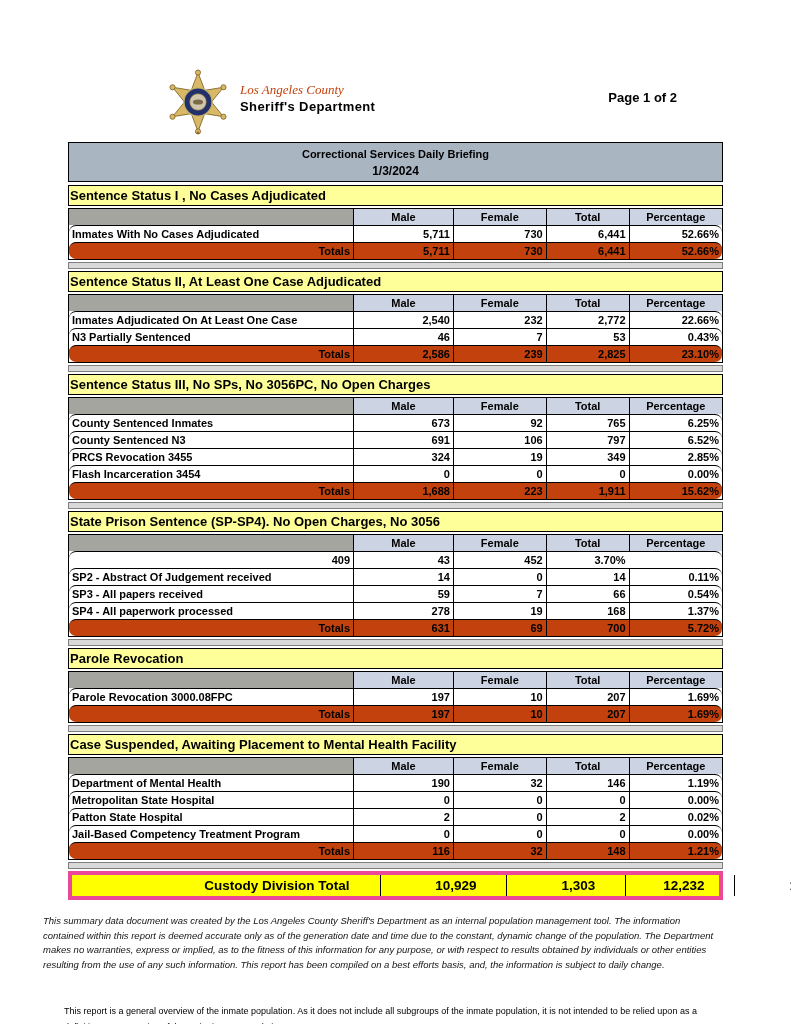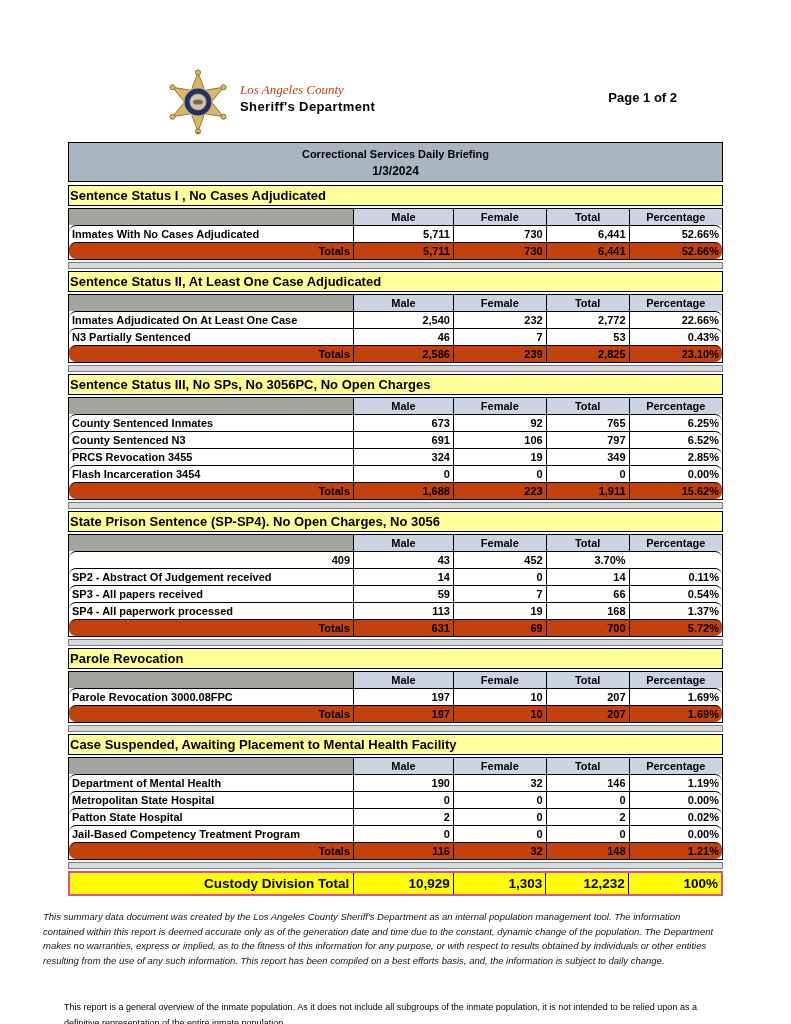--- a/index.html
+++ b/index.html
@@ -27,21 +27,21 @@
   .row + .row { border-top:1px solid #000; }
   .c { padding:0 3px; overflow:hidden; white-space:nowrap; }
   .c + .c { border-left:1px solid #000; }
   .label { text-align:left; }
   .num { text-align:right; }
   .colhead .bhead { background:#ccd4e4; text-align:center; }
   .colhead .ghead { background:#a5a5a0; }
   .totals { background:#c2410c; }
   .tlabel { text-align:right; }
   .spacer { background:#d9d9d9; border:1px solid #7f7f7f; height:7px; margin:2px 0; }
-  .grand { display:grid; grid-template-columns:43.5% 15.3% 14.2% 12.7% 14.3%; background:#ffff00; border:2px solid #ec4899; font-size:13.5px; font-weight:bold; line-height:21px; color:#000; }
+  .grand { display:grid; grid-template-columns:43.5% 15.3% 14.2% 12.7% 14.3%; background:#ffff00; border:4px solid #ec4899; font-size:13.5px; font-weight:bold; line-height:21px; color:#000;gap:27px; }
   .grand .c + .c { border-left:1px solid #000; }
   .grand .glabel { text-align:right; padding-right:4px; }
   
   .disclaimer { margin:14px 68px 0 43px; font-style:italic; font-size:9.5px; line-height:1.55; color:#141414; }
   .footnote { margin:30px 64px 0 64px; font-size:9px; line-height:1.8; color:#000; }
 </style>
 </head>
 <body>
 
 <div class="page">
@@ -212,21 +212,21 @@
    </div>
             <div class="row ">
      <div class="c label ">SP3 - All papers received</div>
      <div class="c num">59</div>
      <div class="c num">7</div>
      <div class="c num">66</div>
      <div class="c num">0.54%</div>
    </div>
             <div class="row ">
      <div class="c label ">SP4 - All paperwork processed</div>
-     <div class="c num">113</div>
+     <div class="c num">278</div>
      <div class="c num">19</div>
      <div class="c num">168</div>
      <div class="c num">1.37%</div>
    </div>
       <div class="row totals">
      <div class="c label tlabel">Totals</div>
      <div class="c num">631</div>
      <div class="c num">69</div>
      <div class="c num">700</div>
      <div class="c num">5.72%</div>

